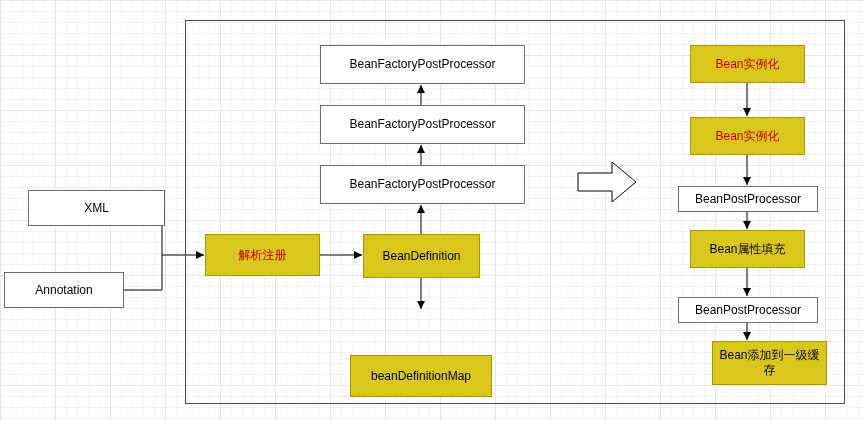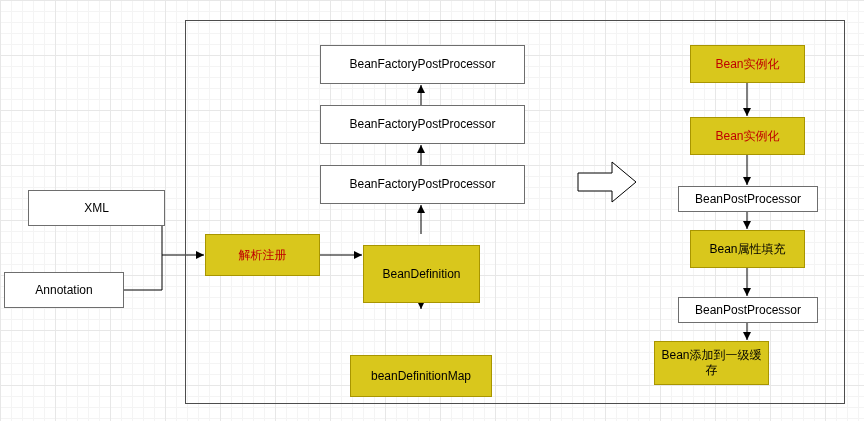--- a/index.html
+++ b/index.html
@@ -92,21 +92,21 @@
 <div class="node white-node" style="left:4px; top:190px; width:137px; height:36px;margin-left:24px;">
   <span>XML</span>
 </div>
 <div class="node white-node" style="left:4px; top:272px; width:120px; height:36px;align-items:center;">
   <span>Annotation</span>
 </div>
 
 <div class="node yellow-node red-text" style="left:205px; top:234px; width:115px; height:42px;align-items:center;">
   <span>解析注册</span>
 </div>
-<div class="node yellow-node" style="left:363px; top:245px; width:117px; height:58px;">
+<div class="node yellow-node" style="left:363px; top:234px; width:117px; height:44px;">
   <span>BeanDefinition</span>
 </div>
 <div class="node yellow-node" style="left:350px; top:310px; width:142px; height:42px;margin-top:45px;">
   <span>beanDefinitionMap</span>
 </div>
 
 <div class="node white-node" style="left:320px; top:45px; width:205px; height:39px;">
   <span>BeanFactoryPostProcessor</span>
 </div>
 <div class="node white-node" style="left:320px; top:105px; width:205px; height:39px;">
@@ -124,15 +124,15 @@
 </div>
 <div class="node white-node" style="left:678px; top:186px; width:140px; height:26px;">
   <span>BeanPostProcessor</span>
 </div>
 <div class="node yellow-node" style="left:690px; top:230px; width:115px; height:38px;">
   <span>Bean属性填充</span>
 </div>
 <div class="node white-node" style="left:678px; top:297px; width:140px; height:26px;">
   <span>BeanPostProcessor</span>
 </div>
-<div class="node yellow-node" style="left:654px; top:341px; width:115px; height:44px;">
+<div class="node yellow-node" style="left:712px; top:341px; width:115px; height:44px;">
   <span>Bean添加到一级缓存</span>
 </div>
 
 </body></html>

